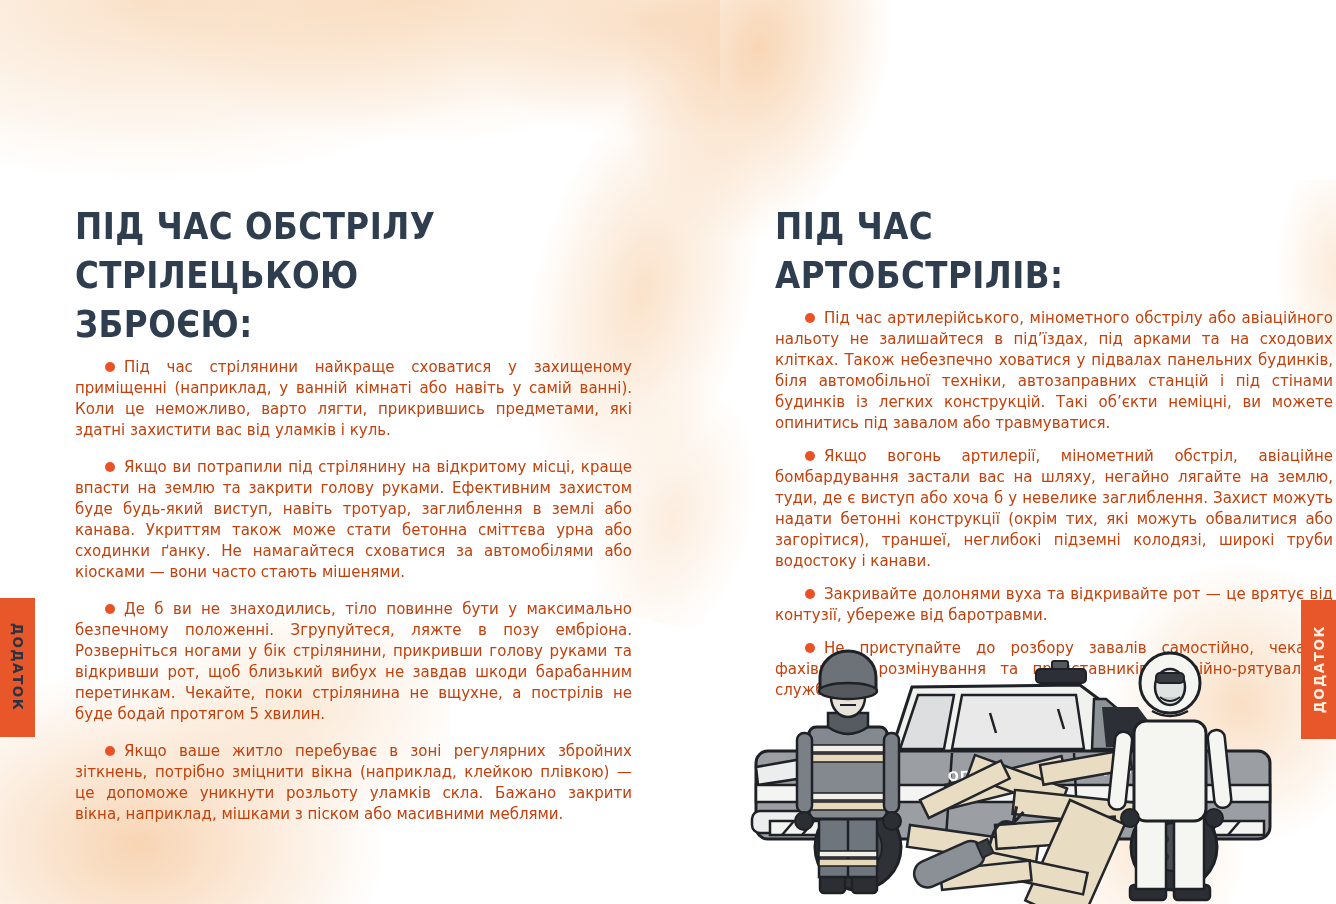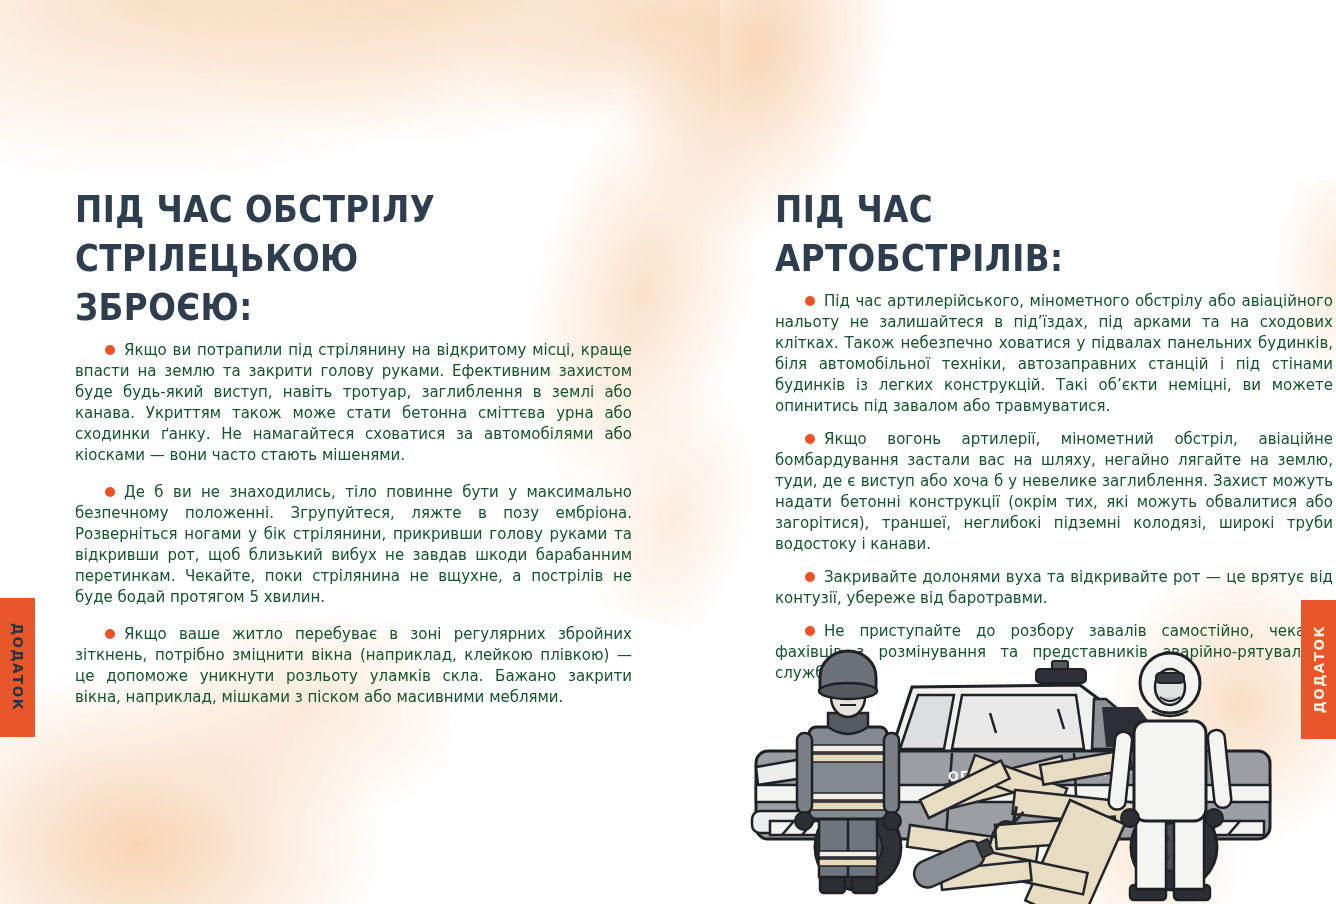--- a/index.html
+++ b/index.html
@@ -35,32 +35,32 @@
     left:1020px;top:540px;width:316px;height:364px;
     background:
       radial-gradient(60% 55% at 70% 45%, rgba(246,206,166,.65), rgba(246,206,166,0) 72%),
       radial-gradient(45% 45% at 40% 85%, rgba(248,214,180,.55), rgba(248,214,180,0) 70%);
   }
   #wash-rightedge{
     left:1230px;top:180px;width:106px;height:300px;
     background:radial-gradient(80% 55% at 100% 30%, rgba(247,210,172,.45), rgba(247,210,172,0) 72%);
   }
   
-  .col{position:absolute;top:185px;}
+  .col{position:absolute;top:202px;}
   #left-col{left:75px;width:557px;}
   #right-col{left:745px;width:558px;margin-left:30px;}
   .col-heading{
     font-weight:bold;color:#2F3E4E;font-size:37px;line-height:49px;
     letter-spacing:.5px;transform:scaleX(.88);transform-origin:0 0;
     white-space:nowrap;margin:0 0 8px 0;
   }
   .paras{margin:0;}
   .para{
     margin:0 0 16px 0;text-align:justify;text-indent:30px;
-    font-size:15px;line-height:21px;color:#14532d;
+    font-size:15px;line-height:21px;color:#c2410c;
   }
   #right-col .para{margin-bottom:12px;}
   .bullet{
     display:inline-block;width:10px;height:10px;border-radius:50%;
     background:#EA5226;margin-right:9px;
   }
   
   .tab{
     position:absolute;width:35px;height:139px;background:#E8572A;
     display:flex;align-items:center;justify-content:center;
@@ -92,20 +92,21 @@
 
 <div class="col" id="left-col">
   <div class="col-heading">
 
   <div class="hline">ПІД ЧАС ОБСТРІЛУ</div>
       <div class="hline">СТРІЛЕЦЬКОЮ</div>
       <div class="hline">ЗБРОЄЮ:</div>
     </div>
   <div class="paras">
 
+      <p class="para"><span class="bullet"></span><span class="ptext">Під час стрілянини найкраще сховатися у захищеному приміщенні (наприклад, у ванній кімнаті або навіть у самій ванні). Коли це неможливо, варто лягти, прикрившись предметами, які здатні захистити вас від уламків і куль.</span></p>
 
       <p class="para"><span class="bullet"></span><span class="ptext">Якщо ви потрапили під стрілянину на відкритому місці, краще впасти на землю та закрити голову руками. Ефективним захистом буде будь-який виступ, навіть тротуар, заглиблення в землі або канава. Укриттям також може стати бетонна сміттєва урна або сходинки ґанку. Не намагайтеся сховатися за автомобілями або кіосками — вони часто стають мішенями.</span></p>
 
       <p class="para"><span class="bullet"></span><span class="ptext">Де б ви не знаходились, тіло повинне бути у максимально безпечному положенні. Згрупуйтеся, ляжте в позу ембріона. Розверніться ногами у бік стрілянини, прикривши голову руками та відкривши рот, щоб близький вибух не завдав шкоди барабанним перетинкам. Чекайте, поки стрілянина не вщухне, а пострілів не буде бодай протягом 5 хвилин.</span></p>
 
       <p class="para"><span class="bullet"></span><span class="ptext">Якщо ваше житло перебуває в зоні регулярних збройних зіткнень, потрібно зміцнити вікна (наприклад, клейкою плівкою) — це допоможе уникнути розльоту уламків скла. Бажано закрити вікна, наприклад, мішками з піском або масивними меблями.</span></p>
     </div>
 </div>
 
 <div class="col" id="right-col">

